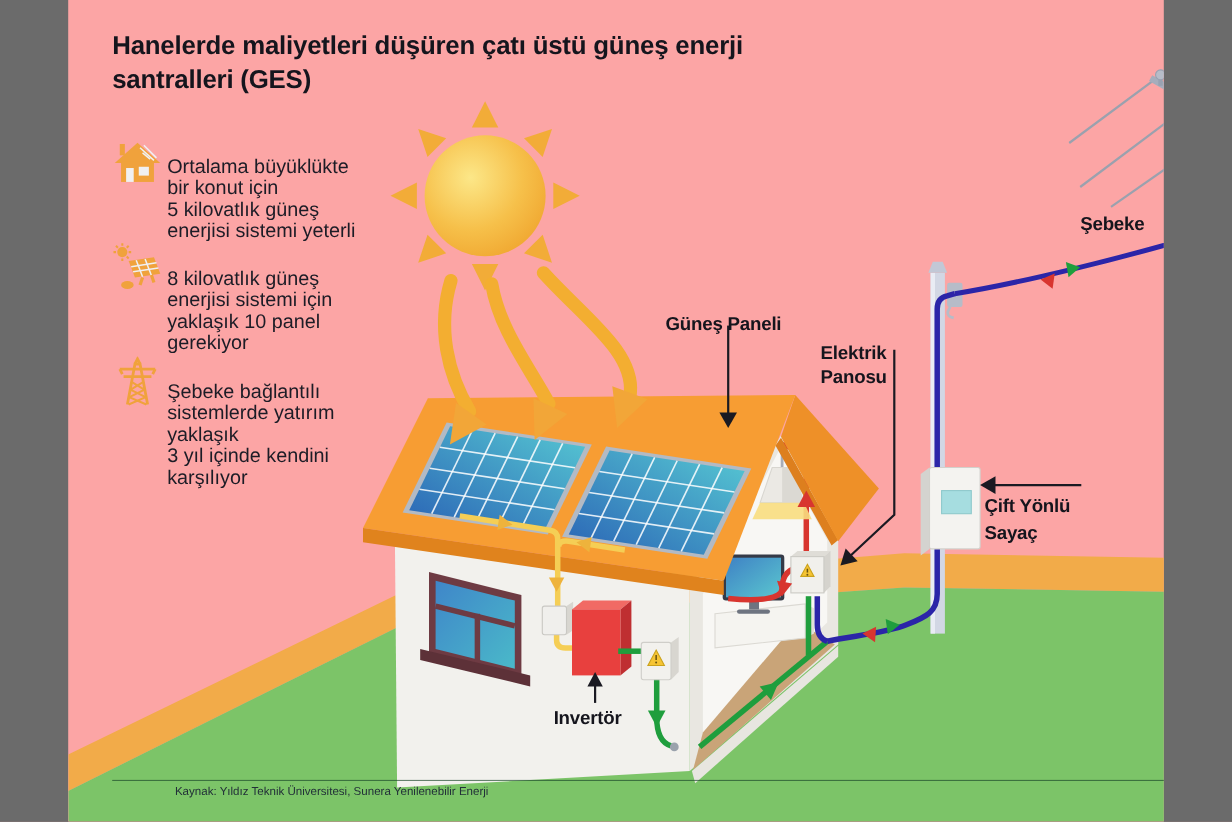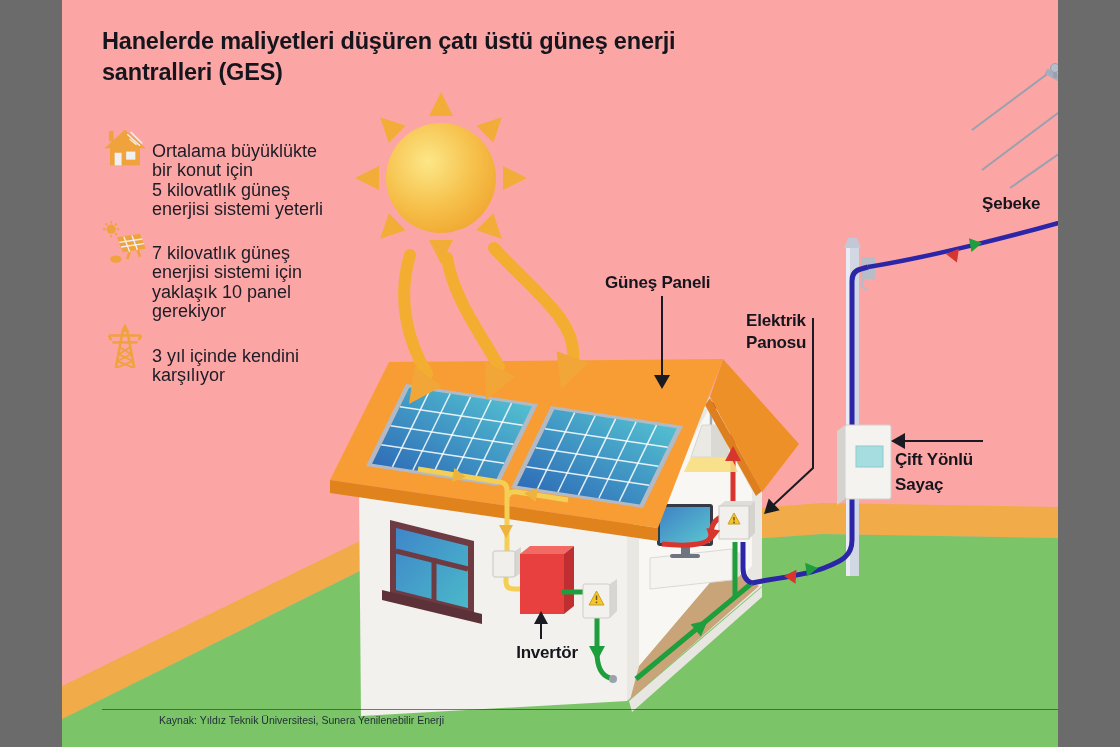--- a/index.html
+++ b/index.html
@@ -288,51 +288,53 @@
         <line x1="19" y1="14.5" x2="24" y2="27.5"></line>
         <line x1="26" y1="13.5" x2="31" y2="26.5"></line>
         <line x1="15" y1="19.5" x2="35" y2="16.5"></line>
         <line x1="16.5" y1="23.5" x2="36.5" y2="20.5"></line>
       </g>
   <line x1="24" y1="28" x2="22" y2="34" stroke="#f0a23c" stroke-width="2.5"></line>
   <line x1="31" y1="26" x2="33" y2="32" stroke="#f0a23c" stroke-width="2.5"></line>
   <ellipse cx="12" cy="34" rx="5" ry="3.2" fill="#f0a23c"></ellipse>
 </svg>
 <div class="fact" style="top:224px">
-  <span class="b">7 kilovatlık</span><span class="n"> güneş
+  <span class="b">8 kilovatlık</span><span class="n"> güneş
 enerjisi sistemi için
 yaklaşık </span><span class="b">10 panel
 gerekiyor</span>
 </div>
 
 <svg class="ficon" style="top:324px" viewBox="0 0 40 40">
   <g stroke="#f0a23c" stroke-width="2.2" fill="none">
     <path d="M 12,38 L 18,6 L 22,6 L 28,38"></path>
     <path d="M 18,6 L 20,2 L 22,6"></path>
     <line x1="6" y1="10" x2="34" y2="10"></line>
         <line x1="9" y1="16" x2="31" y2="16"></line>
     <line x1="6" y1="10" x2="8" y2="14"></line>
         <line x1="34" y1="10" x2="32" y2="14"></line>
   </g>
   <g stroke="#f0a23c" stroke-width="1.6" fill="none">
     <path d="M 15,20 L 25,26 M 25,20 L 15,26 M 14,26 L 26,32 M 26,26 L 14,32 M 13,32 L 27,38 M 27,32 L 13,38"></path>
   </g>
 </svg>
 <div class="fact" style="top:327px">
-  <span class="b">3 yıl içinde kendini
+  <span class="n">Şebeke bağlantılı
+sistemlerde yatırım yaklaşık
+</span><span class="b">3 yıl içinde kendini
 karşılıyor</span>
 </div>
 
-<div class="lbl" style="left:543px;top:272px">Güneş Paneli</div>
+<div class="lbl" style="left:543px;top:284px">Güneş Paneli</div>
 <div class="lbl" style="left:684px;top:310px">Elektrik
 Panosu</div>
 <div class="lbl" style="left:833px;top:447px;line-height:25px">Çift Yönlü
 Sayaç</div>
 <div class="lbl" style="left:920px;top:193px">Şebeke</div>
-<div class="lbl" style="left:445px;top:642px;width:80px;text-align:center">Invertör</div>
+<div class="lbl" style="left:423px;top:642px;width:80px;text-align:right">Invertör</div>
 
 <div class="footline" style="left:40px;width:985px"></div>
 <div class="footline" style="left:1102px;width:18px"></div>
 <div class="fdate">23.02.2026</div>
 <div class="fsource">Kaynak: Yıldız Teknik Üniversitesi, Sunera Yenilenebilir Enerji</div>
 <svg class="aalogo" viewBox="0 0 46 46">
   <path d="M 8,32 A 16,16 0 1 1 38,32" stroke="#1c3e97" stroke-width="4" fill="none"></path>
   <text x="23" y="38" text-anchor="middle" font-family="Liberation Sans, sans-serif" font-size="20" font-weight="700" font-style="italic" fill="#1c3e97">AA</text>
 </svg>
 <div class="edge-sliver"></div>

